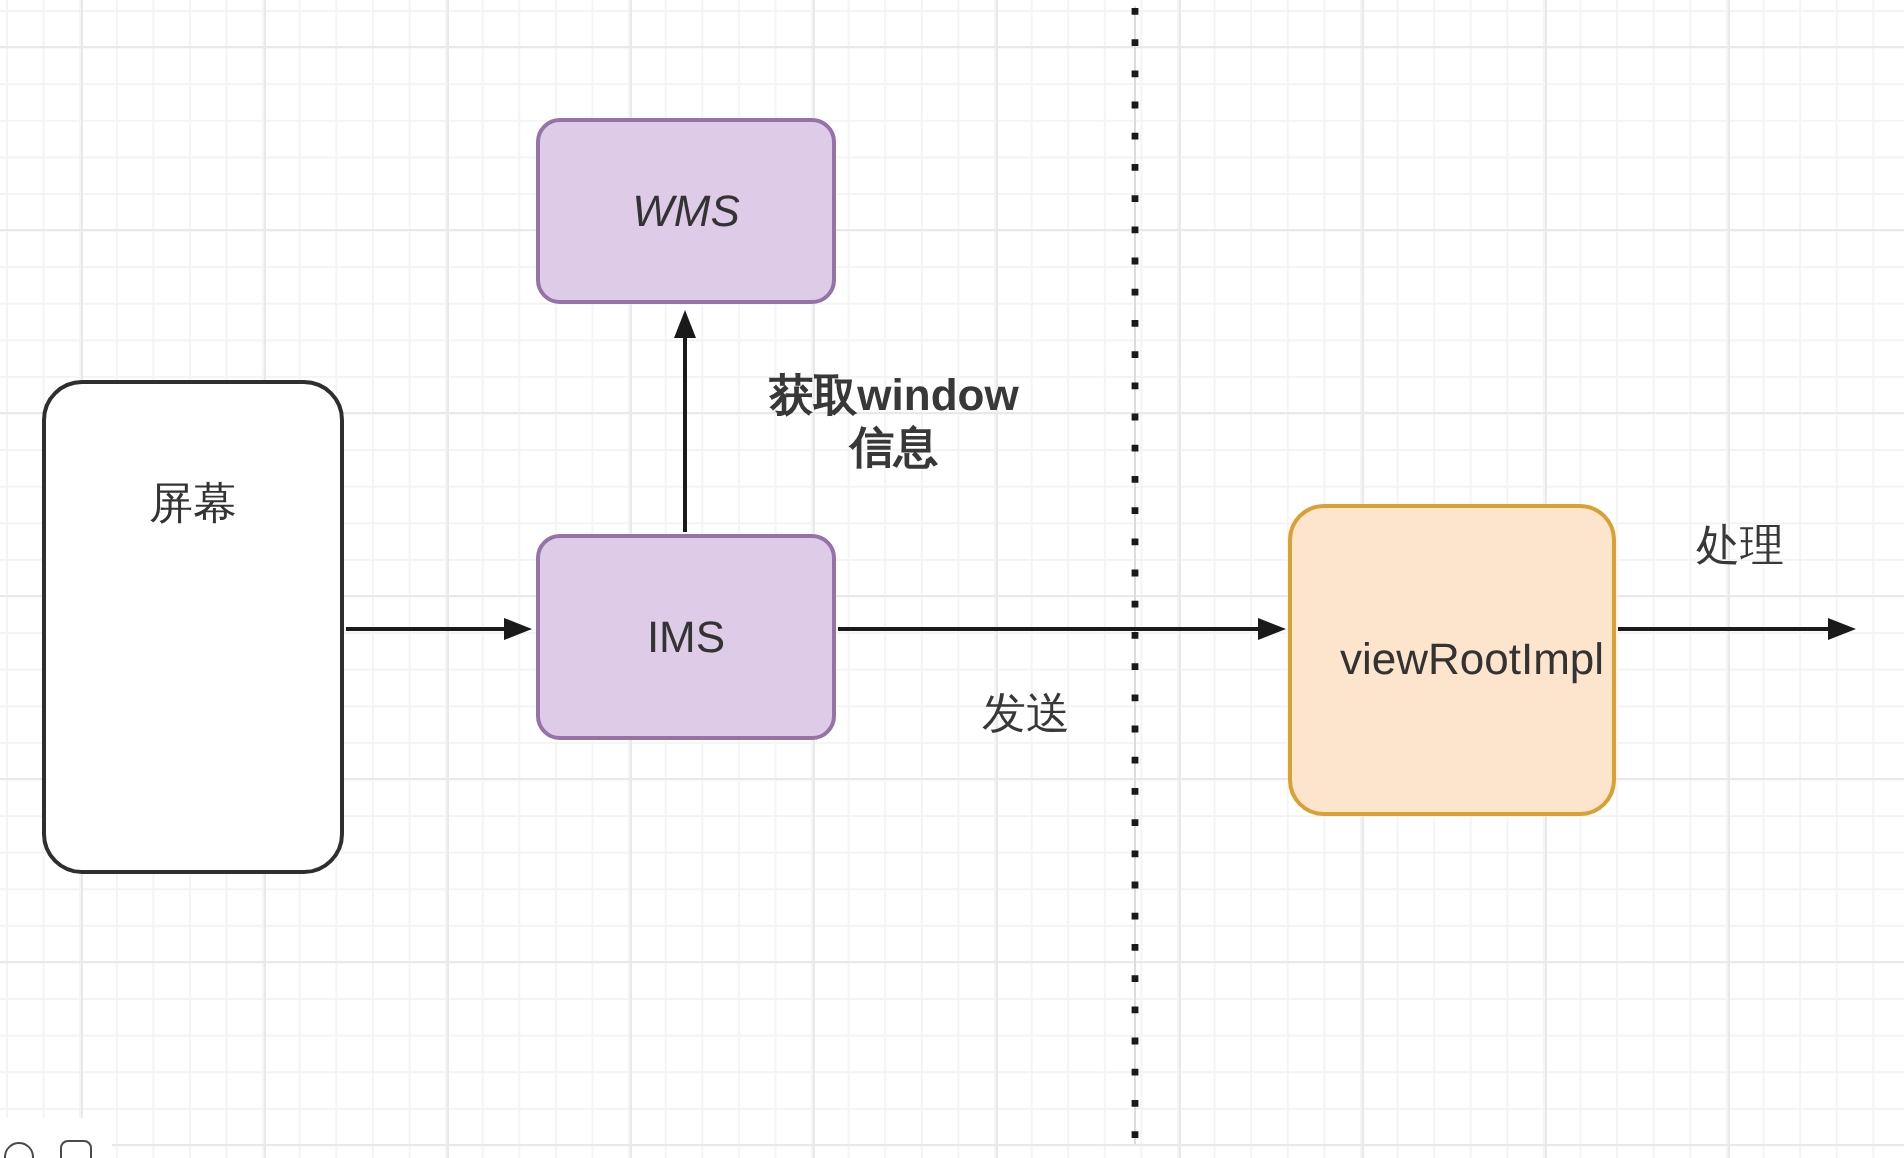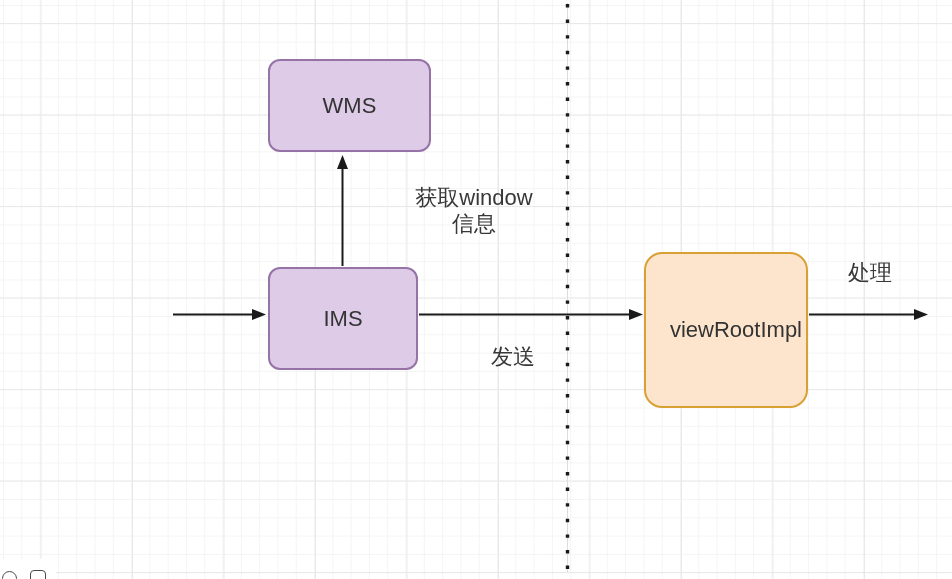--- a/index.html
+++ b/index.html
@@ -26,29 +26,29 @@
   svg.connectors{position:absolute;left:0;top:0;width:952px;height:579px;}
   .edge-line{stroke:var(--arrow);stroke-width:2;fill:none;}
   .edge-head{fill:var(--arrow);stroke:none;}
   .divider-base{stroke:#dcdcdc;stroke-width:1;}
   .divider-dots{stroke:var(--arrow);stroke-width:3.4;stroke-dasharray:3.4 12.2;stroke-linecap:butt;}
   .node{position:absolute;display:flex;align-items:center;justify-content:center;
         font-size:22px;color:var(--node-text);}
   .node-screen{left:21px;top:190px;width:151px;height:247px;
         background:var(--screen-fill);border:2px solid var(--screen-border);
         border-radius:20px;align-items:flex-start;padding-top:45px;}
-  .node-wms{left:268px;top:59px;width:163px;height:93px;
-        background:var(--purple-fill);border:2px solid var(--purple-border);border-radius:12px;}
+  .node-wms{left:268px;top:59px;width:150px;height:93px;
+        background:var(--purple-fill);border:2px solid var(--purple-border);border-radius:12px;font-style:italic;}
   .node-ims{left:268px;top:267px;width:150px;height:103px;
         background:var(--purple-fill);border:2px solid var(--purple-border);border-radius:12px;}
   .node-viewroot{left:644px;top:252px;width:164px;height:156px;
         background:var(--orange-fill);border:2px solid var(--orange-border);border-radius:18px;padding-left:20px;}
   .edge-label{position:absolute;transform:translate(-50%,-50%);font-size:22px;
         color:var(--label-text);white-space:nowrap;text-align:center;line-height:26px;}
-  .lbl-getwindow{left:474px;top:211px;}
+  .lbl-getwindow{left:447px;top:211px;font-weight:bold;}
   .lbl-send{left:513px;top:357px;}
   .lbl-handle{left:870px;top:273px;}
   .watermark{position:absolute;right:3px;top:549px;font-size:20px;color:var(--watermark-text);
         text-shadow:1px 1px 0 rgba(255,255,255,.9);letter-spacing:.5px;}
   .bl-toolbar{position:absolute;left:0;top:559px;width:56px;height:20px;background:#fff;
         border-top-right-radius:8px;}
   .bl-circle{position:absolute;left:2px;top:12px;width:15px;height:15px;
         border:1.5px solid #4a4a4a;border-radius:50%;}
   .bl-square{position:absolute;left:30px;top:11px;width:16px;height:15px;
         border:1.5px solid #4a4a4a;border-radius:4px;}
@@ -69,20 +69,23 @@
     <line class="edge-line" x1="342.5" y1="266" x2="342.5" y2="169"></line>
     <polygon class="edge-head" points="342.5,155 337,169 348,169"></polygon>
 
     <line class="edge-line" x1="419" y1="314.5" x2="630" y2="314.5"></line>
     <polygon class="edge-head" points="643,314.5 629,309 629,320"></polygon>
 
     <line class="edge-line" x1="809" y1="314.5" x2="915" y2="314.5"></line>
     <polygon class="edge-head" points="928,314.5 914,309 914,320"></polygon>
   </svg>
 
+  <div class="node node-screen">
+    <span>屏幕</span>
+  </div>
 
   <div class="node node-wms">
     <span>WMS</span>
   </div>
 
   <div class="node node-ims">
     <span>IMS</span>
   </div>
 
   <div class="node node-viewroot">

